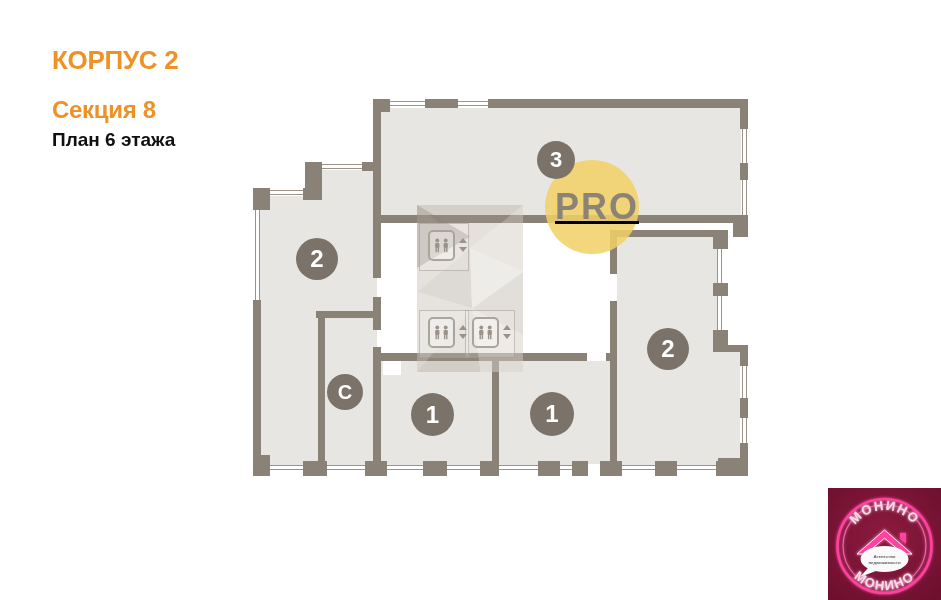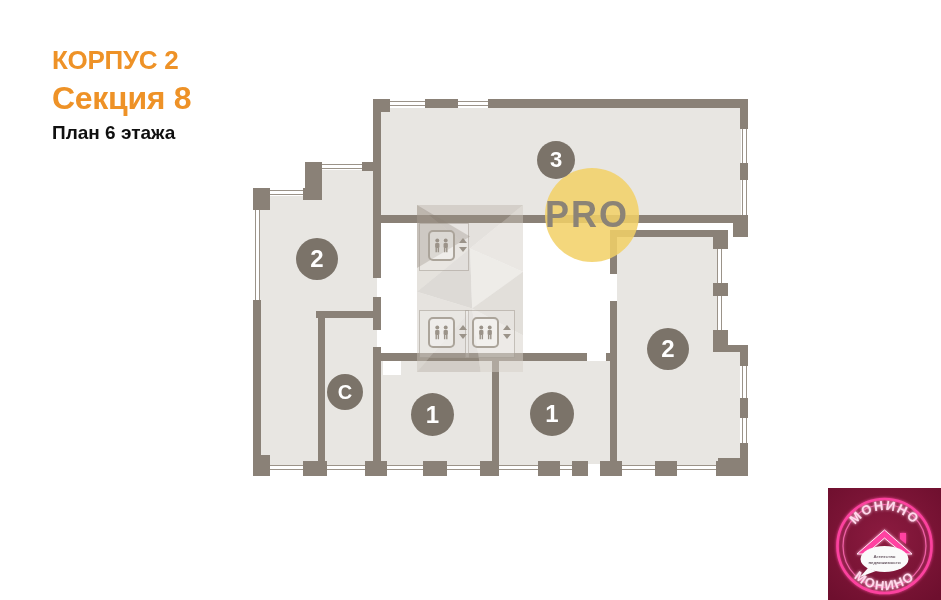--- a/index.html
+++ b/index.html
@@ -1,21 +1,21 @@
 <!DOCTYPE html>
 <html><head>
 <meta charset="utf-8">
 <style>
   html,body{margin:0;padding:0;background:#fff;}
   #stage{position:relative;width:941px;height:600px;background:#fff;overflow:hidden;
          font-family:"Liberation Sans",sans-serif;}
   
   .title{position:absolute;left:52px;top:46px;z-index:10;}
   .t1{font-size:26px;font-weight:bold;color:#EE9227;letter-spacing:-0.3px;line-height:1.15;}
-  .t2{font-size:32px;font-weight:bold;color:#EE9227;letter-spacing:-0.3px;margin-top:4px;}
+  .t2{font-size:24px;font-weight:bold;color:#EE9227;letter-spacing:-0.3px;margin-top:20px;}
   .t3{font-size:19px;font-weight:bold;color:#101010;margin-top:5px;}
   
   .fill{position:absolute;background:#E8E6E2;z-index:1;}
   .wall{position:absolute;background:#8A8177;z-index:3;}
   .winH{position:absolute;height:5px;background:#fff;border-top:1px solid #9B9389;
         border-bottom:1px solid #9B9389;box-sizing:border-box;z-index:2;}
   .winV{position:absolute;width:5px;background:#fff;border-left:1px solid #9B9389;
         border-right:1px solid #9B9389;box-sizing:border-box;z-index:2;}
   .gap{position:absolute;background:#fff;z-index:4;}
   
@@ -27,23 +27,23 @@
         background:rgba(255,255,255,.28);display:flex;align-items:center;justify-content:center;
         box-sizing:border-box;z-index:6;}
   .lift-arrows{position:absolute;display:flex;flex-direction:column;align-items:center;z-index:6;}
   .tri-up{width:0;height:0;border-left:4px solid transparent;border-right:4px solid transparent;
           border-bottom:5px solid #9B9389;margin-bottom:4px;}
   .tri-down{width:0;height:0;border-left:4px solid transparent;border-right:4px solid transparent;
           border-top:5px solid #9B9389;}
   
   .badge{position:absolute;border-radius:50%;background:#7B7369;color:#fff;font-weight:bold;
          display:flex;align-items:center;justify-content:center;z-index:8;}
-  .pro{position:absolute;left:545px;top:168px;width:94px;height:94px;border-radius:50%;
-       background:rgba(242,209,103,.86);display:flex;align-items:center;justify-content:flex-start;
-       z-index:7;}
+  .pro{position:absolute;left:545px;top:160px;width:94px;height:94px;border-radius:50%;
+       background:rgba(242,209,103,.86);display:flex;align-items:center;justify-content:flex-end;
+       z-index:7;text-decoration:underline;}
   .pro span{font-size:36px;font-weight:bold;color:#8B8376;letter-spacing:2px;}
   
   .logo{position:absolute;left:828px;top:488px;width:113px;height:112px;z-index:10;}
 </style>
 </head>
 <body>
 
 <div id="stage">
 
   <div class="title">

